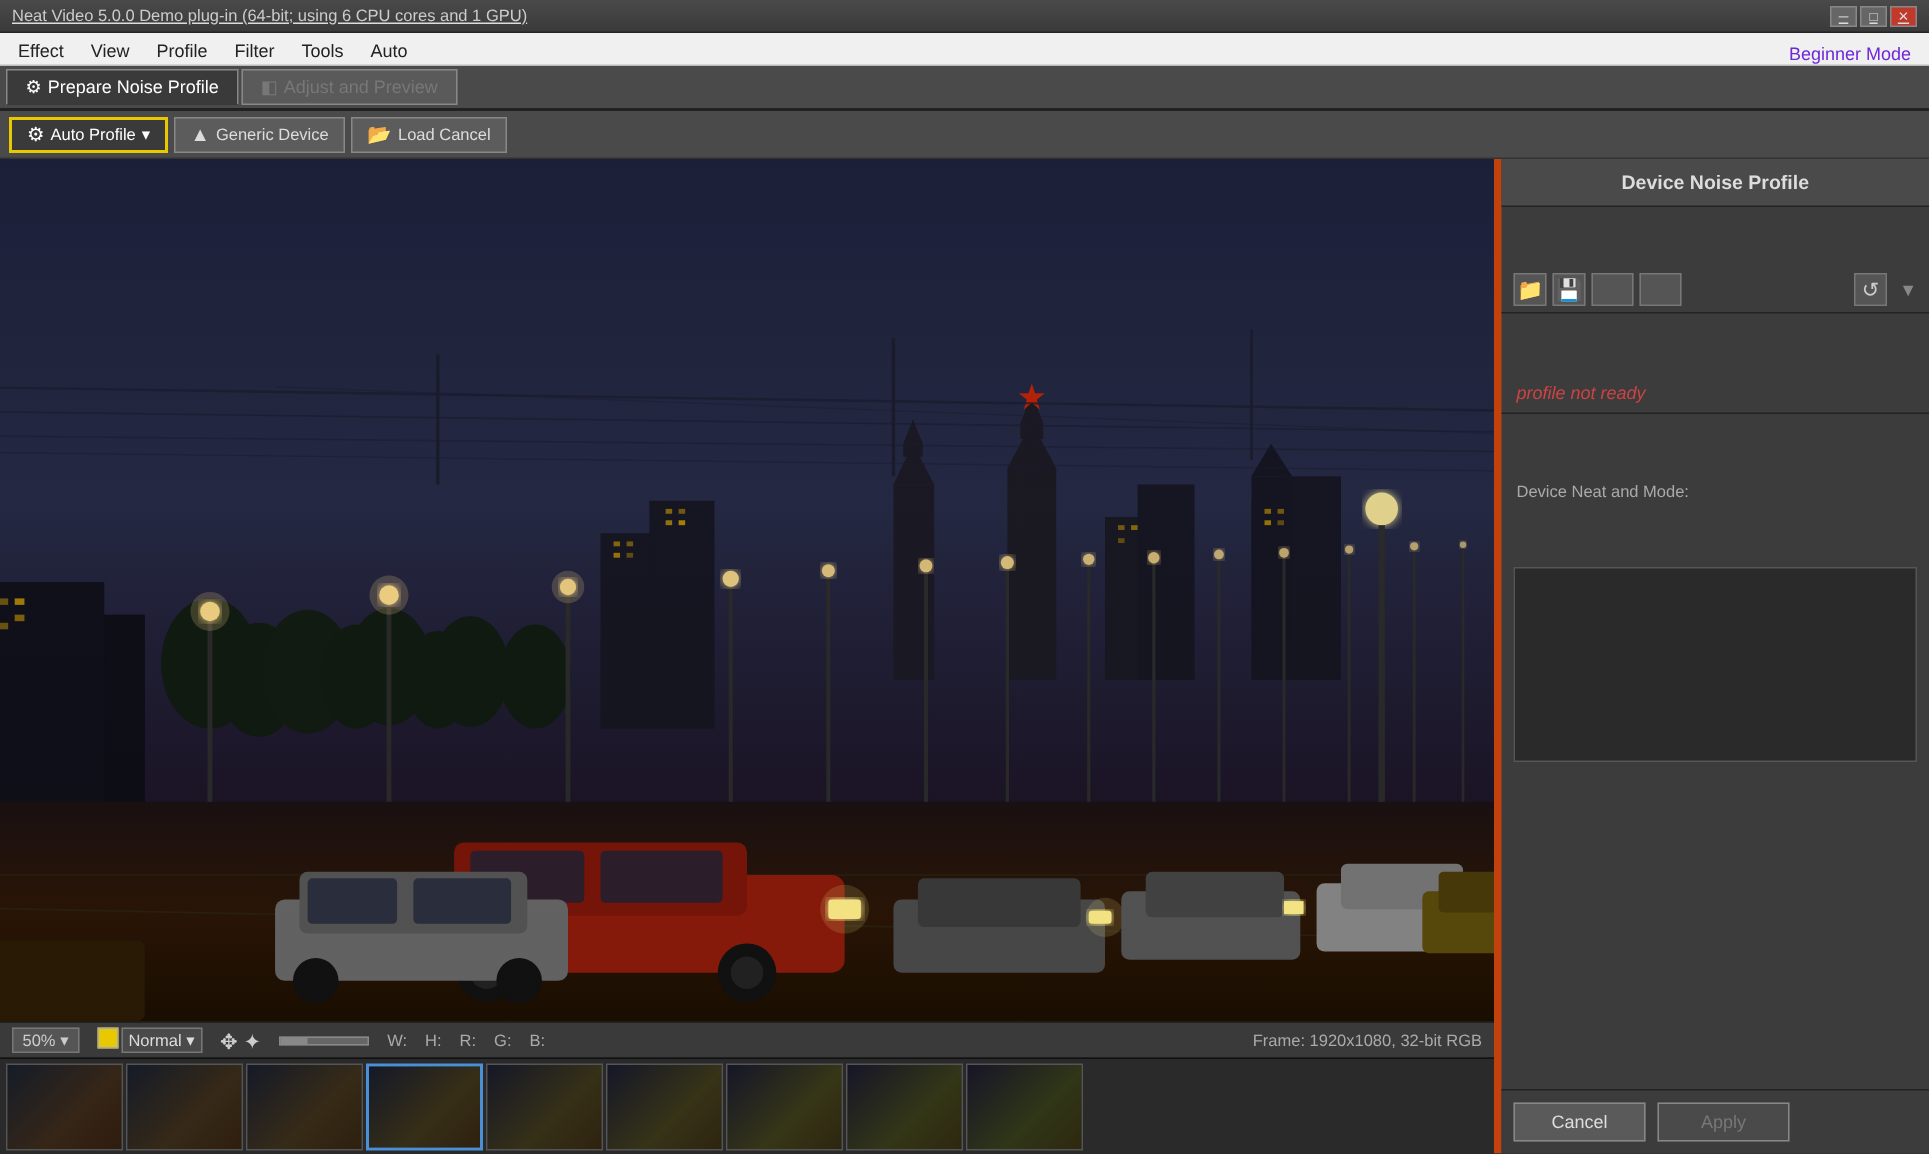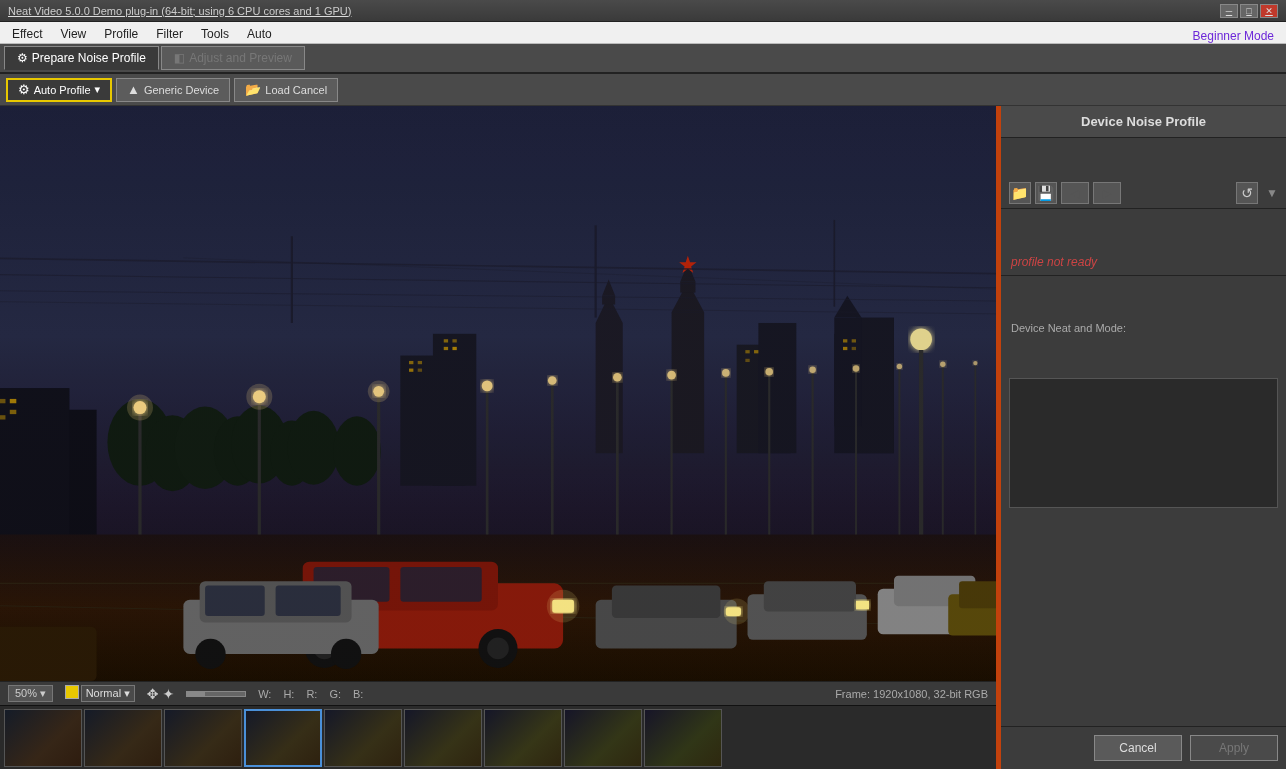--- a/index.html
+++ b/index.html
@@ -344,21 +344,21 @@
     #device-name-box {
       margin: 2px 8px;
       background: #2a2a2a;
       border: 1px solid #555;
       height: 130px;
     }
 
     
     #bottom-buttons {
       display: flex;
-      justify-content: flex-end;
+      justify-content: flex-start;
       gap: 8px;
       padding: 8px;
       background: #3c3c3c;
       border-top: 1px solid #222;
       margin-top: auto;
     }
     .bottom-btn {
       width: 88px;
       height: 26px;
       background: #5a5a5a;

